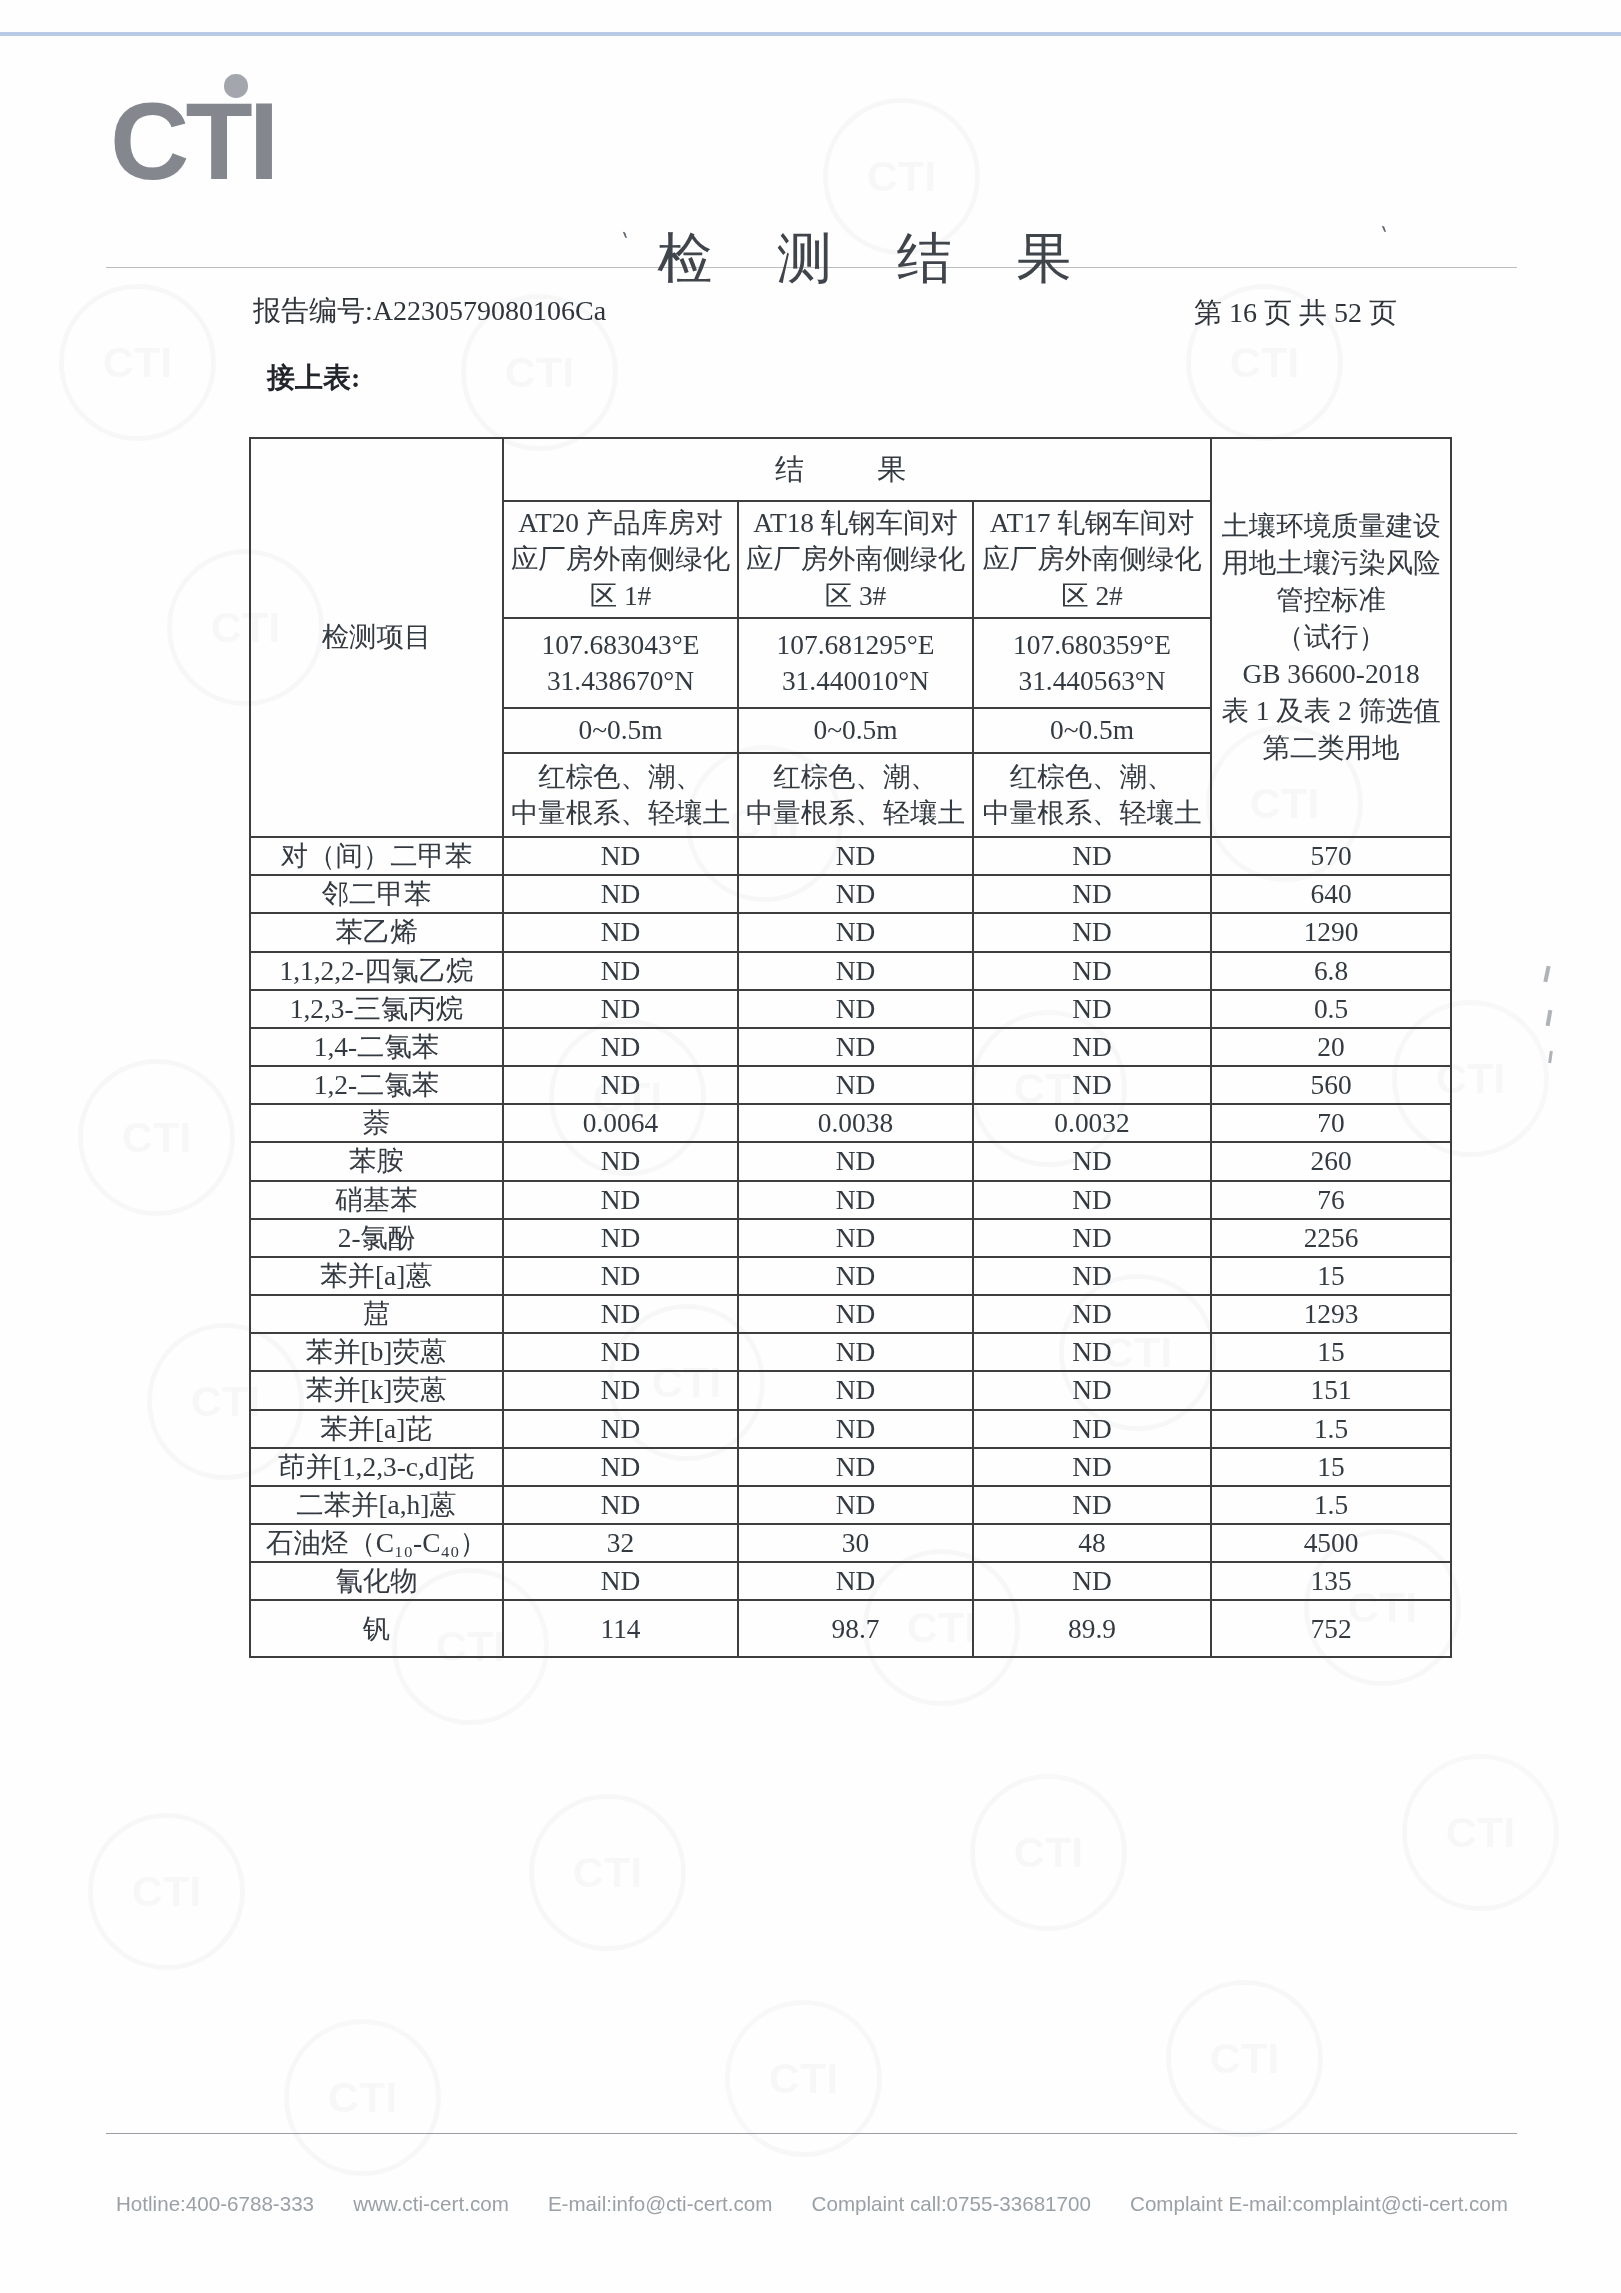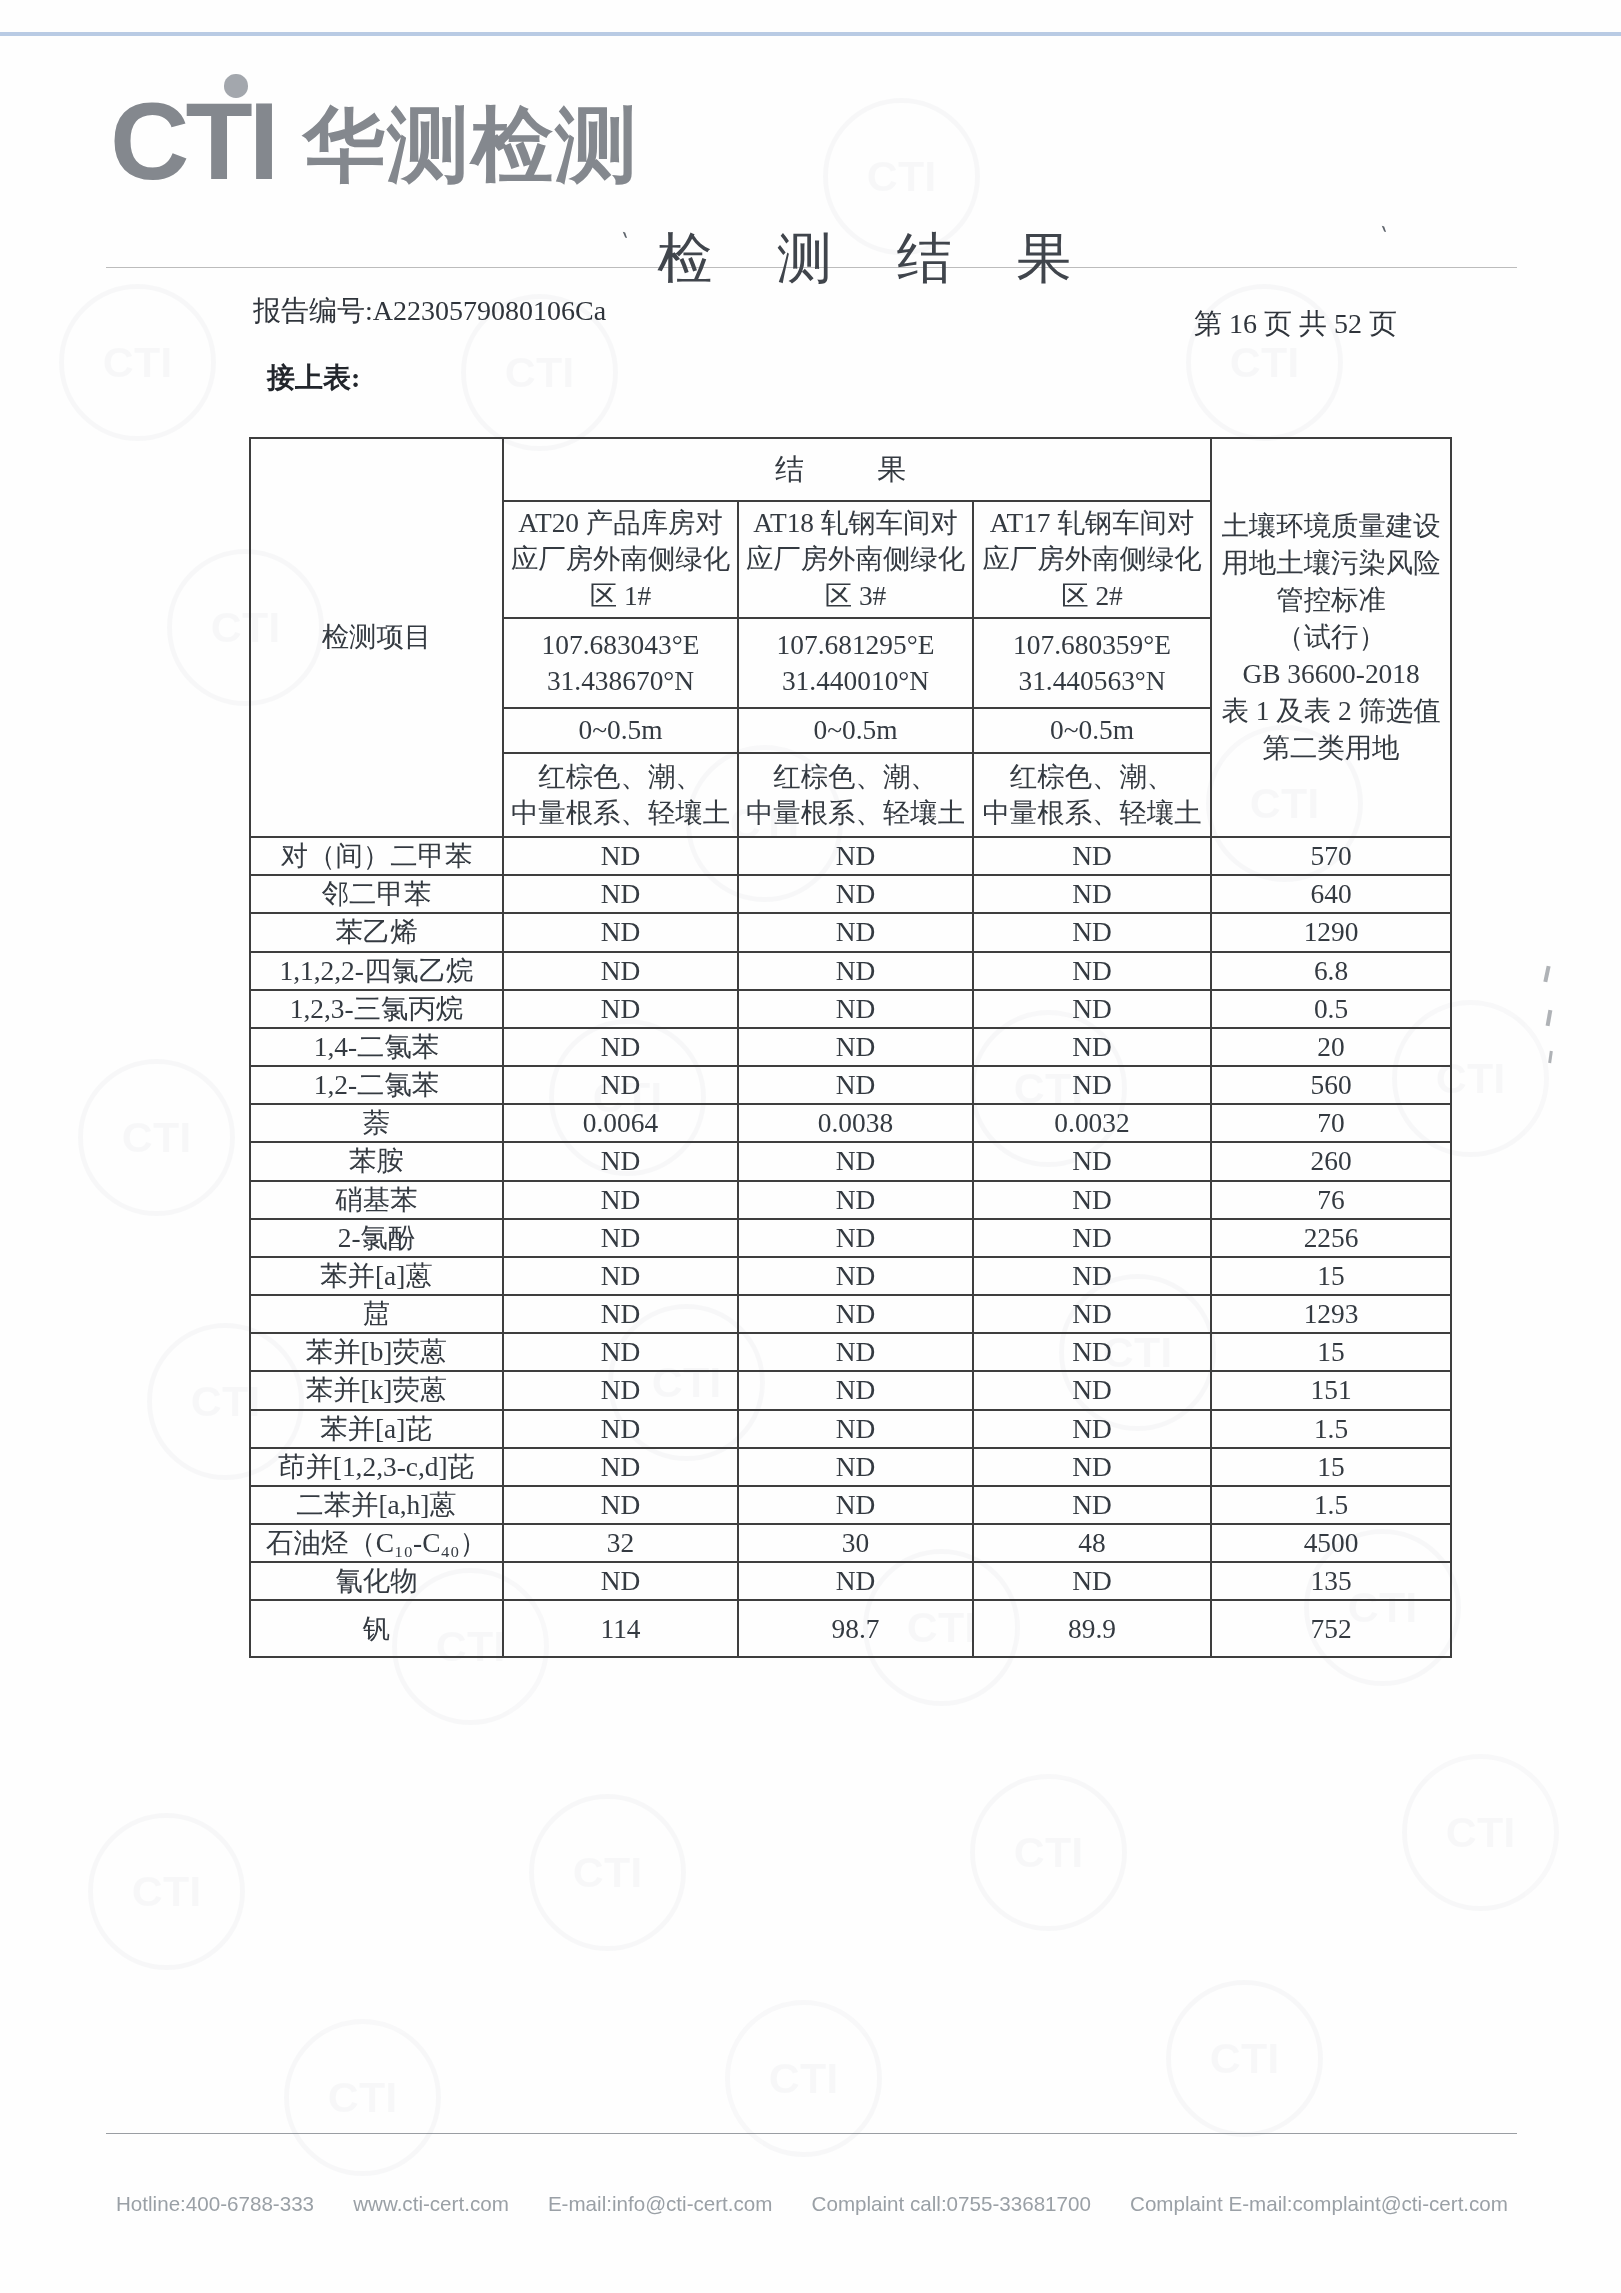--- a/index.html
+++ b/index.html
@@ -21,21 +21,21 @@
   .logo-cn{font-size:82px;line-height:1;font-weight:bold;margin-left:27.4px;margin-top:17.6px;letter-spacing:2px;}
   
   .rule-under-title{position:absolute;left:106px;top:267px;width:1411px;height:1px;background:#bcbcbc;}
   .doc-title{position:absolute;left:627px;top:222px;width:470px;text-align:right;
              font-size:55px;letter-spacing:25.5px;color:#40454c;z-index:2;}
   .tick{position:absolute;color:#5d636b;font-size:25.5px;z-index:3;font-family:"DejaVu Sans",sans-serif;}
   .tick-l{left:617px;top:229px;transform:rotate(18deg);}
   .tick-r{left:1376px;top:223px;transform:rotate(18deg);}
   
   .report-line{position:absolute;left:253px;top:292px;font-size:28px;color:#2f343b;}
-  .page-info{position:absolute;left:1194px;top:294px;font-size:28px;color:#2f343b;margin-top:11px;}
+  .page-info{position:absolute;left:1194px;top:294px;font-size:28px;color:#2f343b;}
   .continued{position:absolute;left:267px;top:359px;font-size:28px;font-weight:bold;color:#22262c;}
   
   .tbl-wrap{position:absolute;left:249px;top:437px;z-index:2;}
   table{border-collapse:collapse;table-layout:fixed;width:1202px;border:2.9px solid #3e3e3e;}
   td{border:2px solid #3e3e3e;text-align:center;vertical-align:middle;
      font-size:27.4px;color:#343a41;padding:0 3.9px;line-height:1.32;white-space:pre-line;}
   .result-hdr{letter-spacing:33px;font-size:29px;}
   .std-hdr{font-size:27.4px;line-height:1.35;}
   tr.r-data{height:36px;}
   tr.r-last{height:57px;}
@@ -82,21 +82,20 @@
   <div class="wm" style="left:529px;top:1794px">CTI</div>
   <div class="wm" style="left:970px;top:1774px">CTI</div>
   <div class="wm" style="left:1402px;top:1754px">CTI</div>
   <div class="wm" style="left:284px;top:2019px">CTI</div>
   <div class="wm" style="left:725px;top:2000px">CTI</div>
   <div class="wm" style="left:1166px;top:1980px">CTI</div>
 
   <div class="logo">
     <span class="logo-cti">CTI</span>
     <span class="logo-dot"></span>
-    <span class="logo-cn">华测检测</span>
   </div>
 
   <div class="rule-under-title"></div>
   <div class="doc-title">检 测 结 果</div>
   <span class="tick tick-l">`</span>
   <span class="tick tick-r">`</span>
 
   <div class="report-line"><span>报告编号:</span><span>A2230579080106Ca</span></div>
   <div class="page-info">第 16 页 共 52 页</div>
   <div class="continued">接上表:</div>

